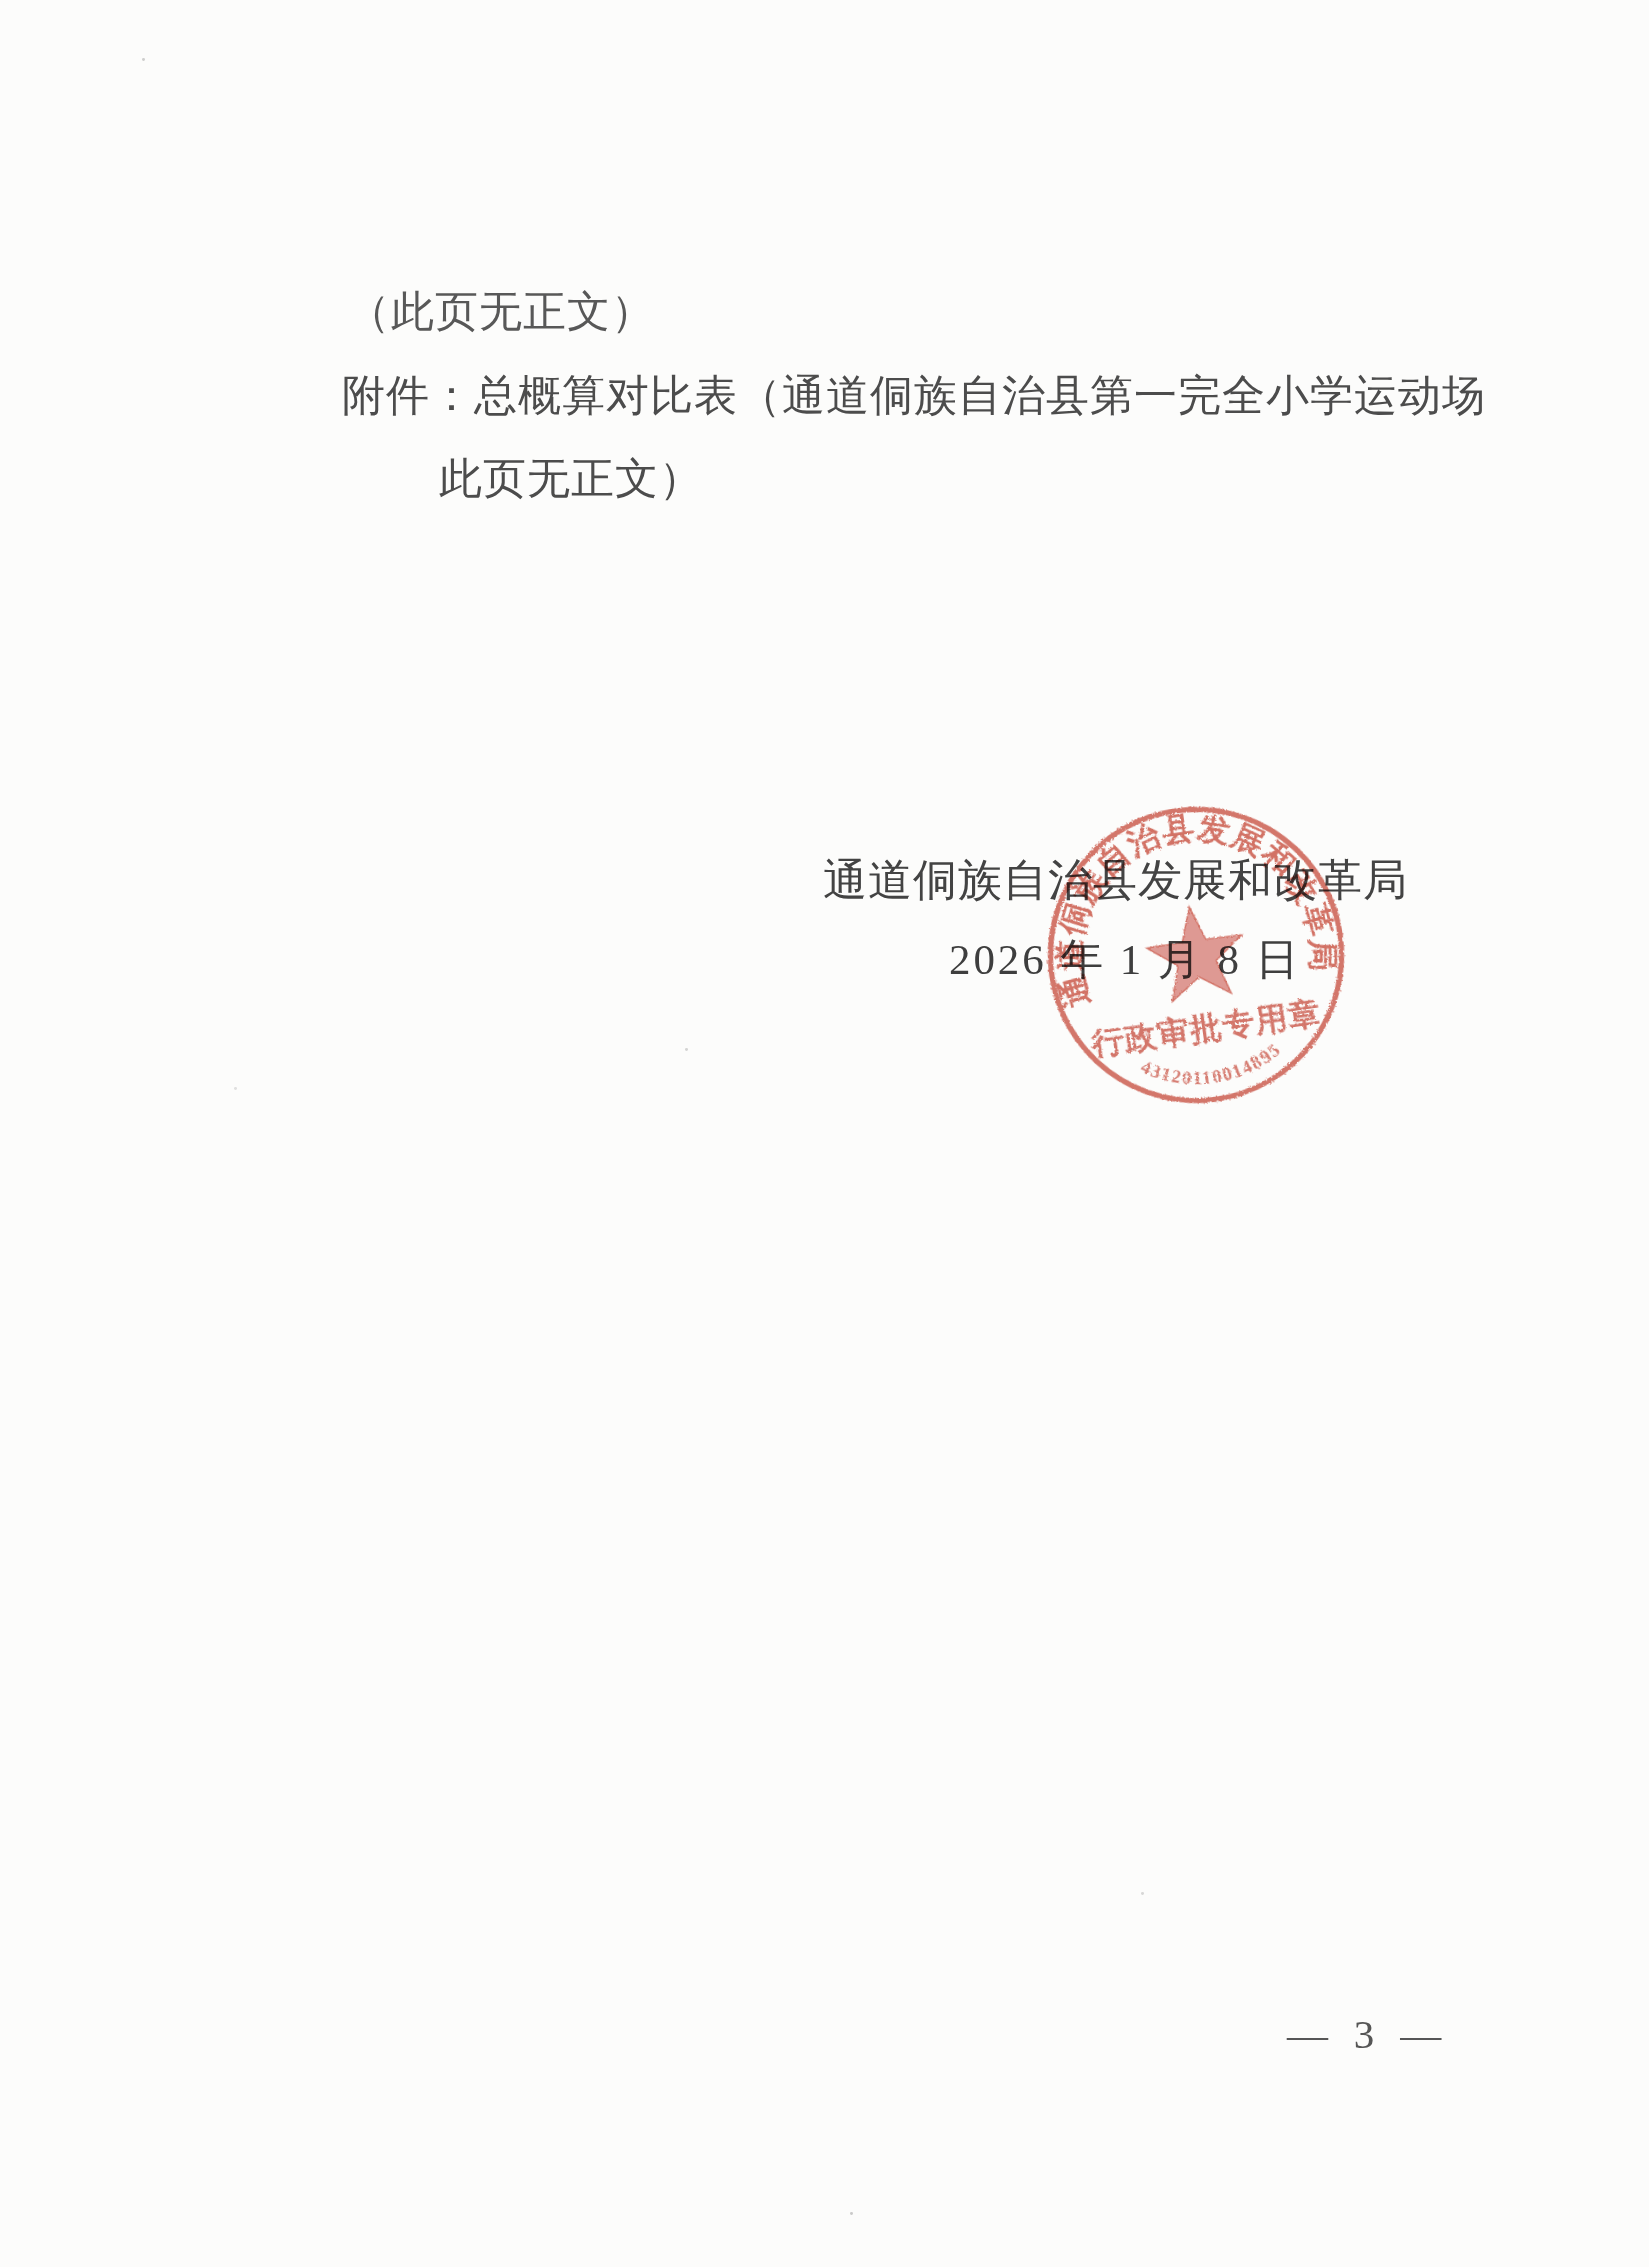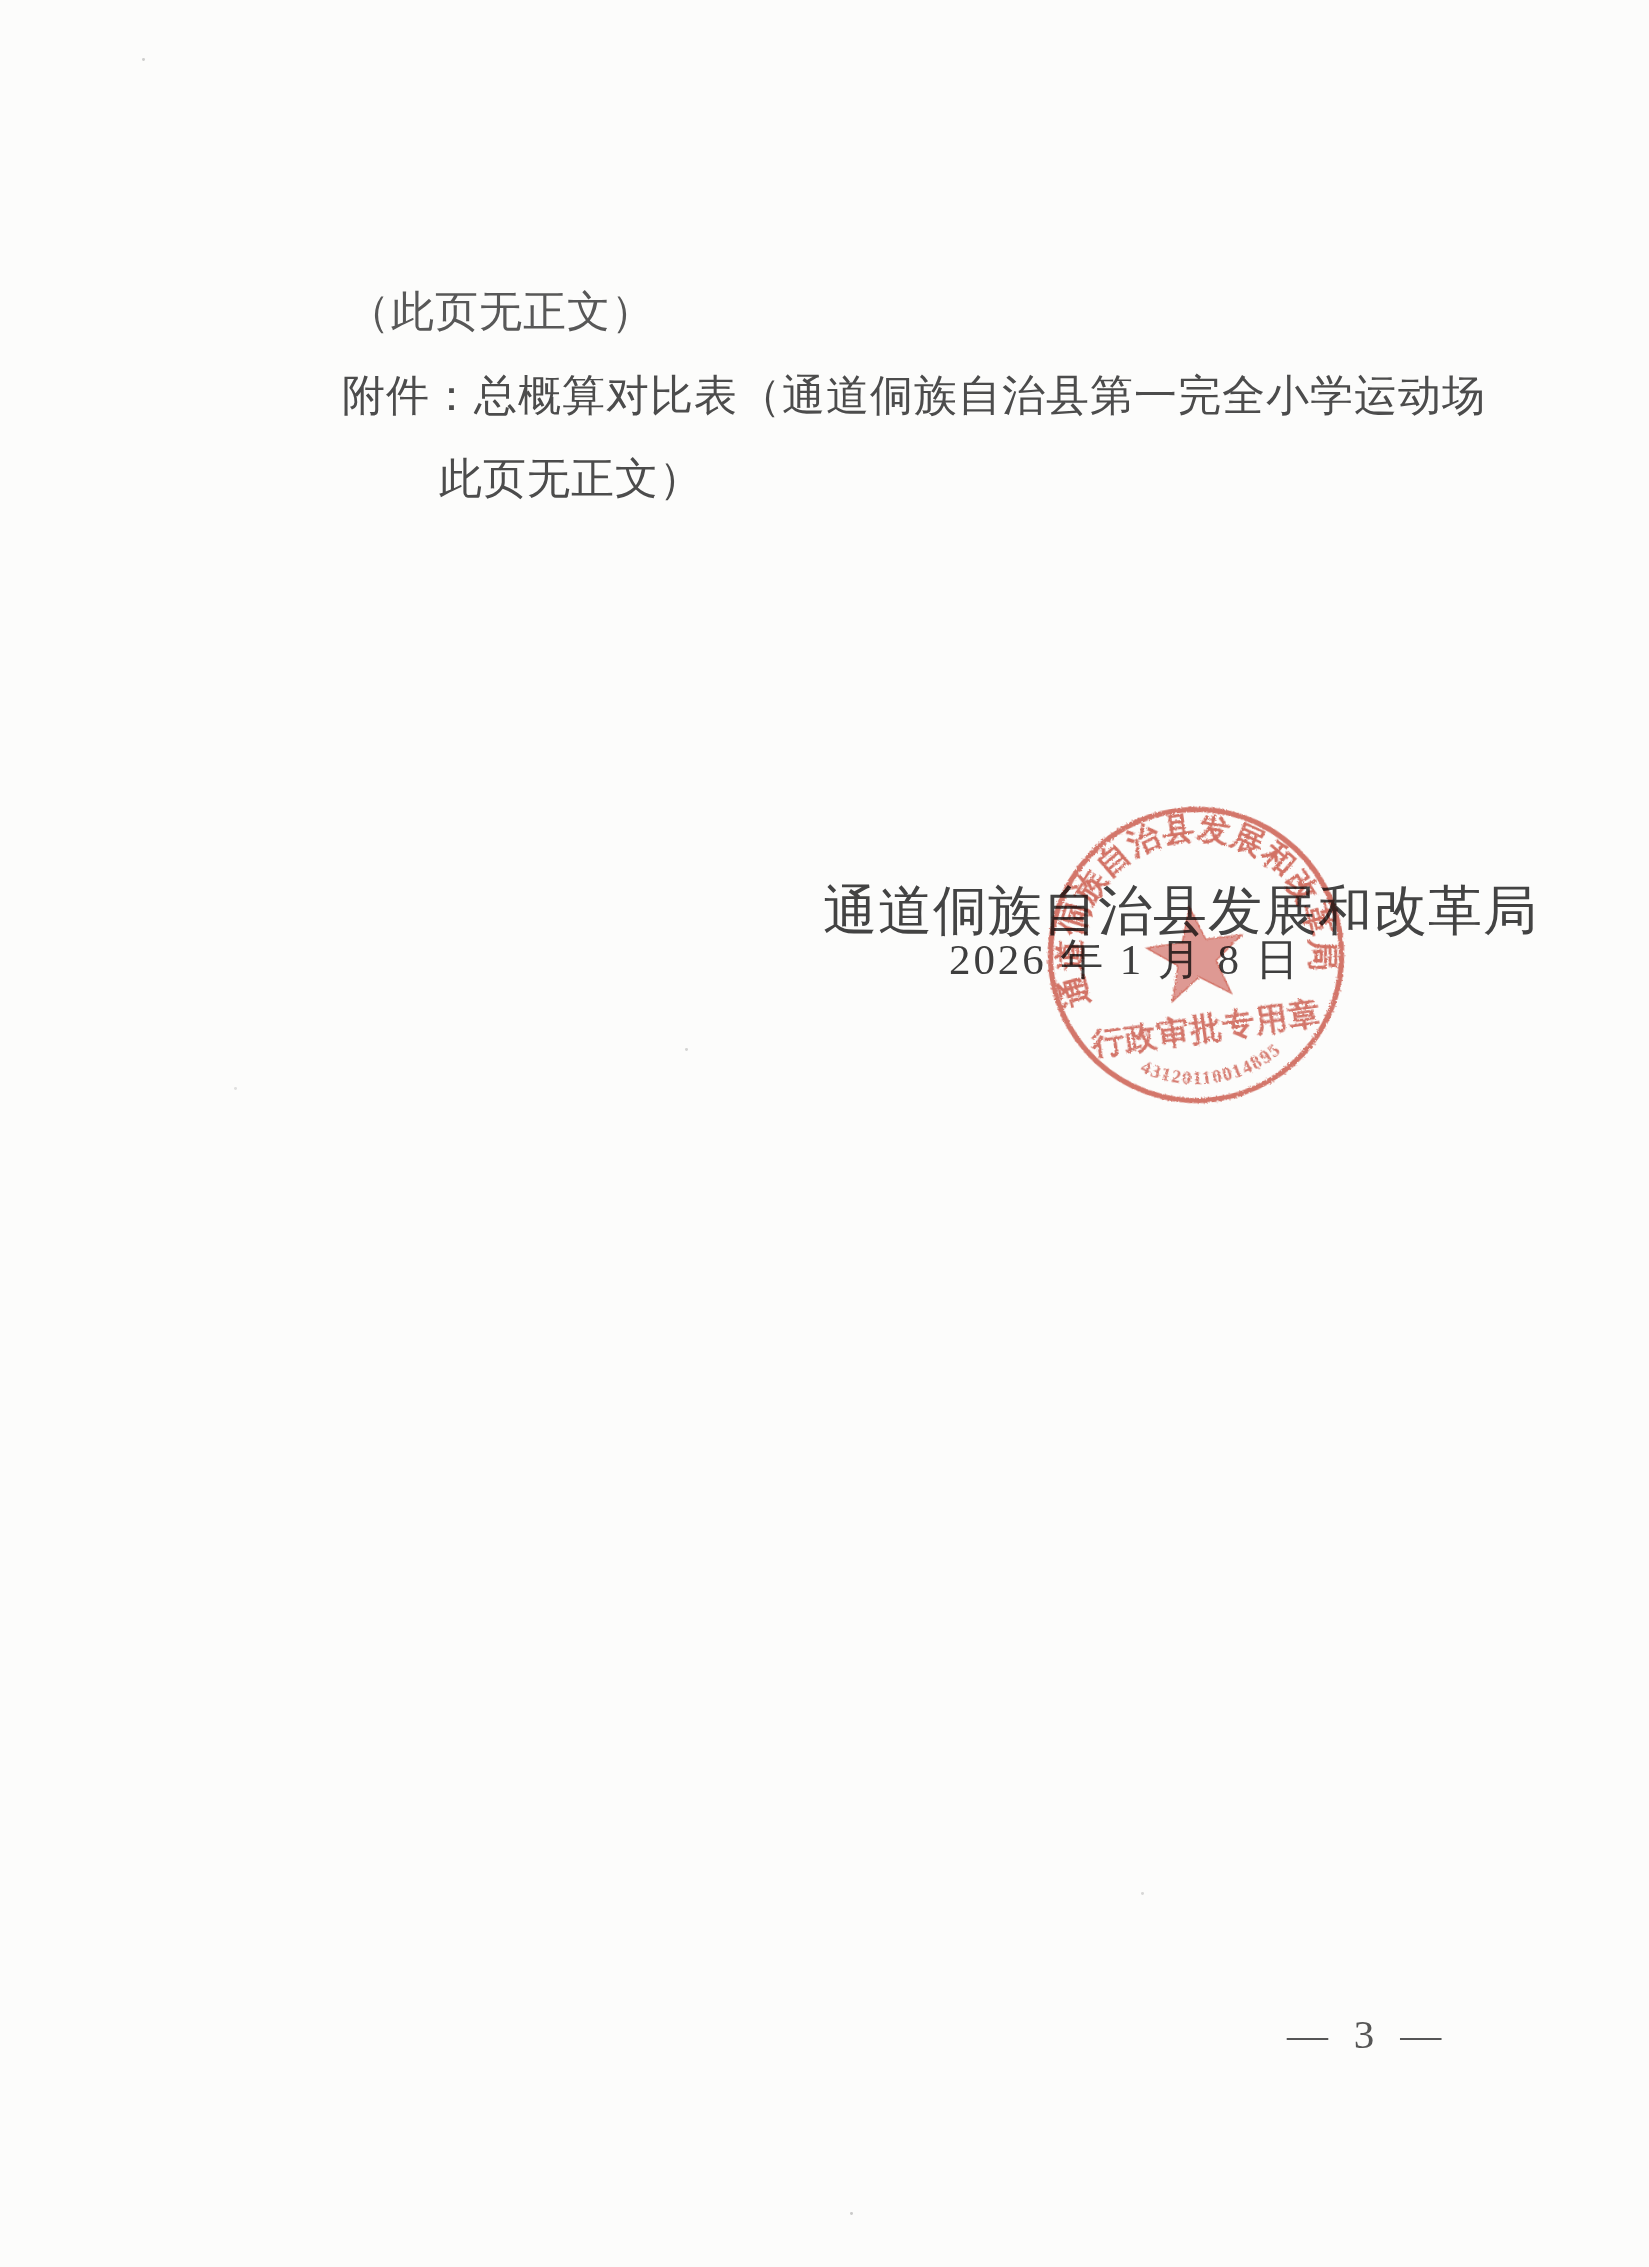--- a/index.html
+++ b/index.html
@@ -37,22 +37,22 @@
   }
   .attach-line2 {
     left: 439px;
     top: 454px;
     font-size: 43px;
     letter-spacing: 1px;
     color: #4c4c4c;
   }
   .issuer {
     left: 823px;
-    top: 880px;
-    font-size: 54px;
+    top: 856px;
+    font-size: 44px;
     letter-spacing: 1px;
     color: #434343;
   }
   .issue-date {
     left: 949px;
     top: 935px;
     font-size: 43px;
     letter-spacing: 2.9px;
     color: #3e3e3e;
   }

